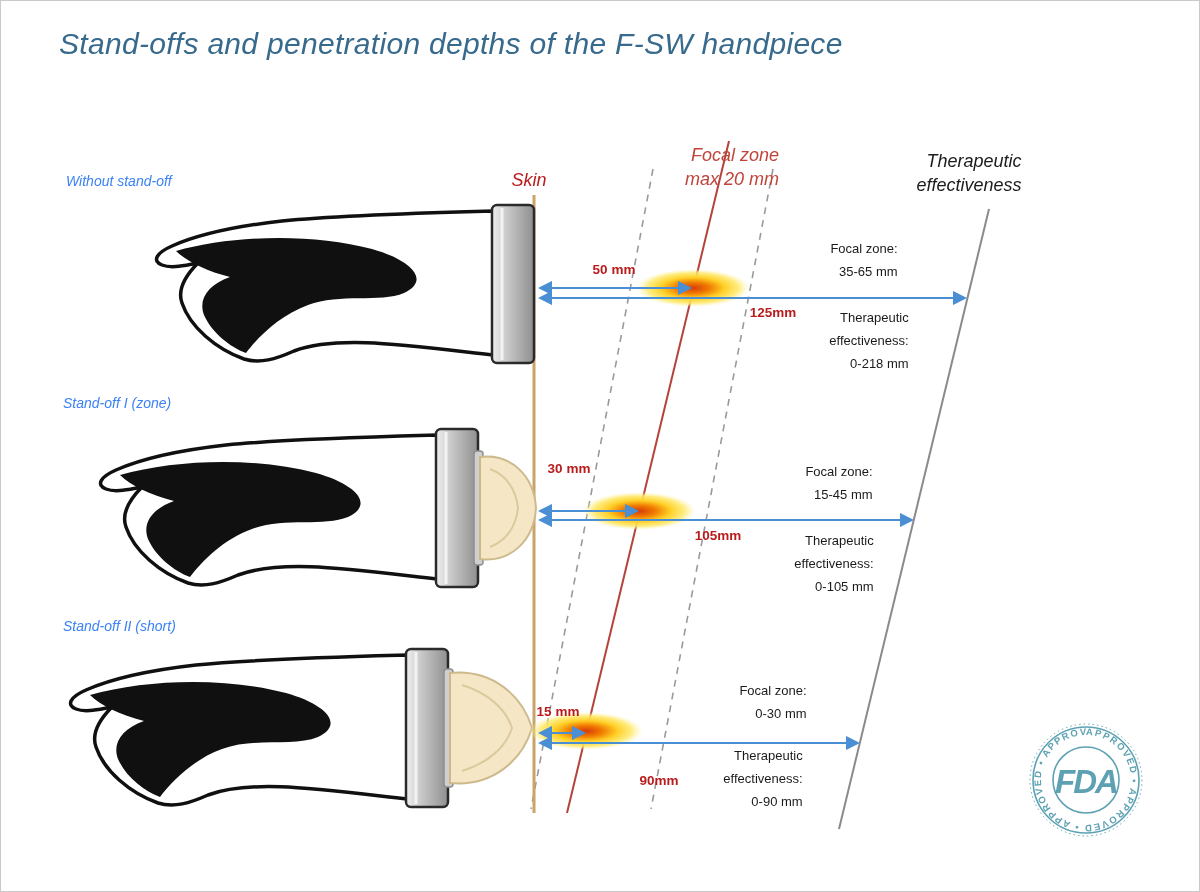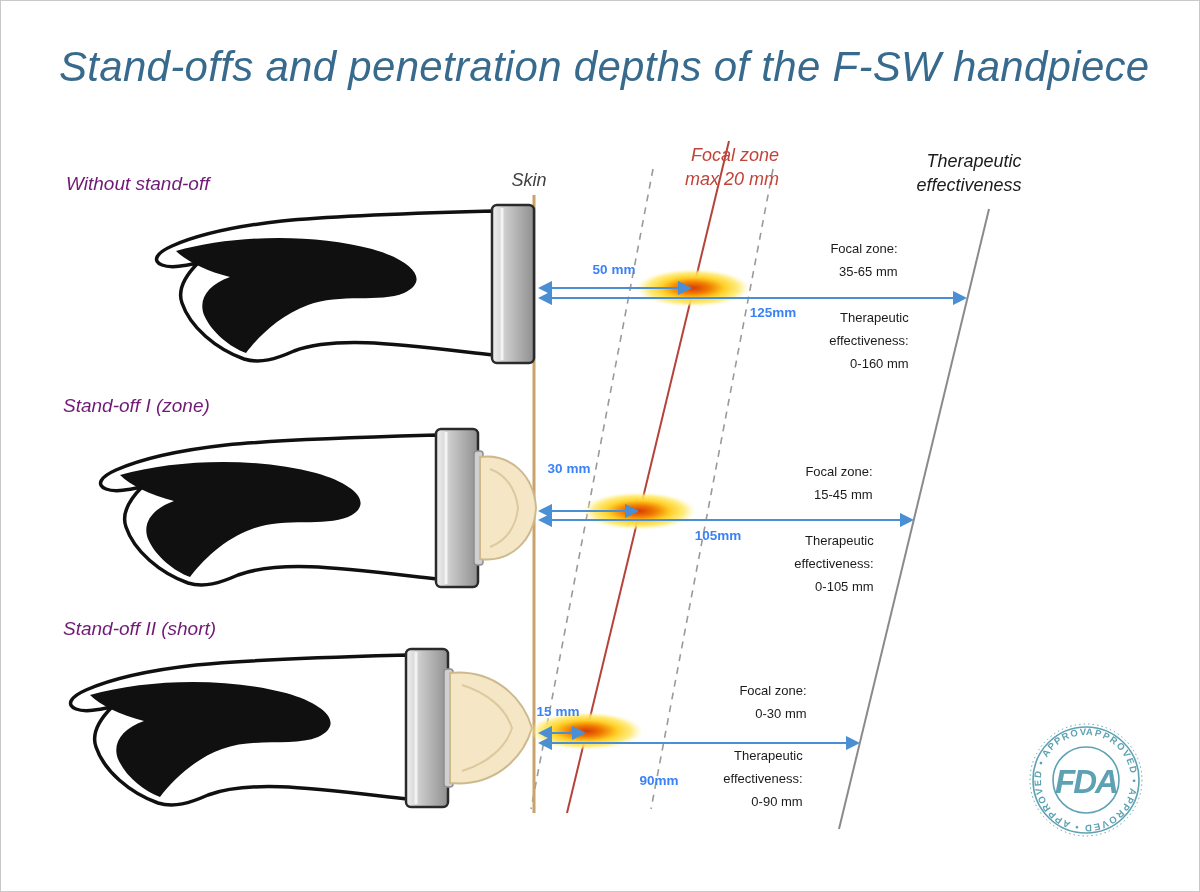--- a/index.html
+++ b/index.html
@@ -3,27 +3,27 @@
 <meta charset="utf-8">
 <style>
   html,body{margin:0;padding:0;background:#ffffff;}
   #canvas{
     position:relative;width:1200px;height:892px;background:#ffffff;
     border:1px solid #c9c9c9;box-sizing:border-box;overflow:hidden;
     font-family:"Liberation Sans",sans-serif;color:#1b1b1b;
   }
   .abs{position:absolute;}
   .ctr{transform:translateX(-50%);text-align:right;}
-  #title{left:58px;top:42px;font-size:42px;font-style:italic;color:#376a8c;letter-spacing:.3px;white-space:nowrap;}
-  .rowlabel{font-size:19px;font-style:italic;color:#701a75;white-space:nowrap;}
+  #title{left:58px;top:26px;font-size:30px;font-style:italic;color:#376a8c;letter-spacing:.3px;white-space:nowrap;}
+  .rowlabel{font-size:14px;font-style:italic;color:#3b82f6;white-space:nowrap;}
   .legend{font-size:18px;font-style:italic;line-height:24px;white-space:nowrap;}
-  .skinc{color:#404040;}
+  .skinc{color:#b91c1c;}
   .focalc{color:#c0443a;}
   .therc{color:#1b1b1b;}
-  .meas{font-size:13.5px;font-weight:bold;color:#3b82f6;white-space:nowrap;}
+  .meas{font-size:13.5px;font-weight:bold;color:#b91c1c;white-space:nowrap;}
   .annot{font-size:13px;line-height:23px;color:#1b1b1b;white-space:nowrap;}
   svg.layer{position:absolute;left:0;top:0;}
   #badge{position:absolute;left:1028px;top:722px;}
   .arrow{stroke:#4a8fd4;stroke-width:2.2;}
 </style>
 </head>
 <body>
 
 <div id="canvas">
 
@@ -114,21 +114,21 @@
 
   <div class="abs ctr meas" style="left:613px;top:261px">50 mm</div>
   <div class="abs ctr meas" style="left:772px;top:304px">125mm</div>
   <div class="abs ctr annot" style="left:863px;top:236px">
     <div>Focal zone:</div>
     <div>35-65 mm</div>
   </div>
   <div class="abs ctr annot" style="left:868px;top:305px">
     <div>Therapeutic</div>
     <div>effectiveness:</div>
-    <div>0-160 mm</div>
+    <div>0-218 mm</div>
   </div>
 
   <div class="abs ctr meas" style="left:568px;top:460px">30 mm</div>
   <div class="abs ctr meas" style="left:717px;top:527px">105mm</div>
   <div class="abs ctr annot" style="left:838px;top:459px">
     <div>Focal zone:</div>
     <div>15-45 mm</div>
   </div>
   <div class="abs ctr annot" style="left:833px;top:528px">
     <div>Therapeutic</div>

